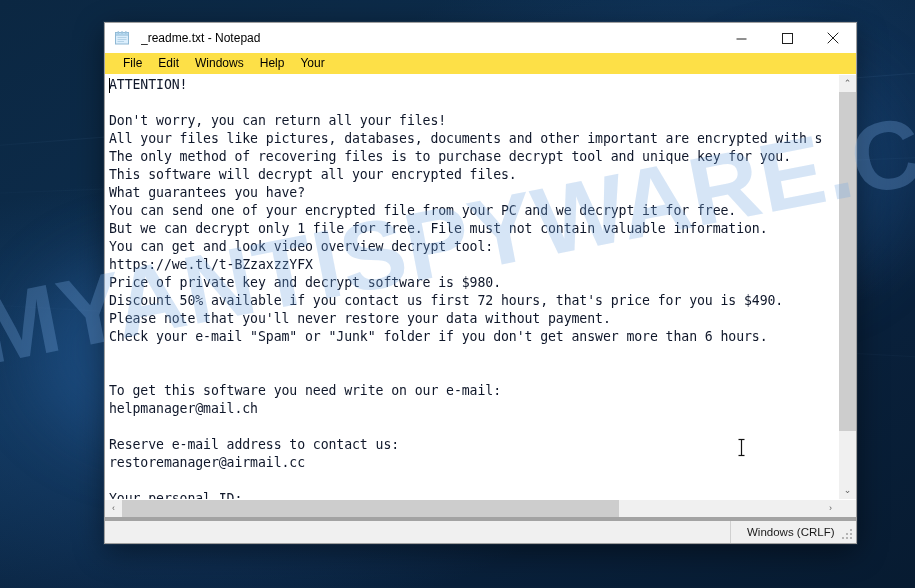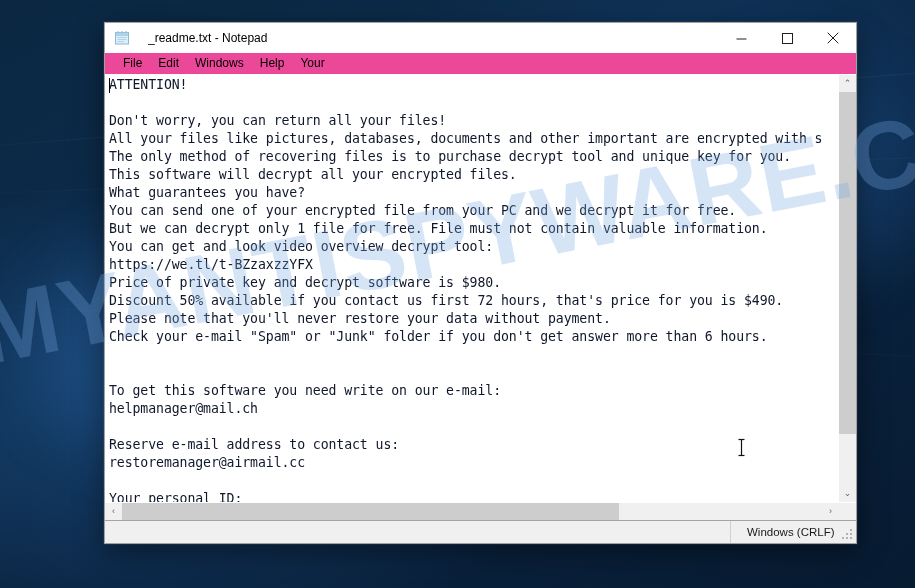--- a/index.html
+++ b/index.html
@@ -89,21 +89,21 @@
     background: #ffffff;
     display: flex;
     align-items: center;
     flex: 0 0 auto;
     position: relative;
   }
   #title-left {
     display: flex;
     align-items: center;
     padding-left: 9px;
-    gap: 18px;
+    gap: 11px;
     flex: 1 1 auto;
     min-width: 0;
   }
   #np-icon {
     width: 16px;
     height: 16px;
     flex: 0 0 auto;
     position: relative;
   }
   #title-text {
@@ -118,21 +118,21 @@
     display: flex;
     align-items: center;
     justify-content: center;
     flex: 0 0 auto;
   }
   .winbtn svg { display: block; }
 
   
   #menubar {
     height: 21px;
-    background: #ec4899;
+    background: #fde047;
     display: flex;
     align-items: center;
     padding-left: 10px;
     flex: 0 0 auto;
   }
   .menu-item {
     font-size: 12px;
     color: #000000;
     padding: 2px 8px 3px 8px;
     white-space: nowrap;
@@ -250,21 +250,21 @@
     width: 17px;
     flex: 0 0 17px;
     background: #f0f0f0;
   }
 
   
   #statusbar {
     height: 22px;
     flex: 0 0 22px;
     background: #f0f0f0;
-    border-top: 1px solid #a3a3a3;
+    border-top: 4px solid #a3a3a3;
     display: flex;
     align-items: center;
     font-size: 11.5px;
     color: #1a1a1a;
     position: relative;
   }
   #status-spacer { flex: 1 1 auto; }
   .status-cell {
     border-left: 1px solid #d0d0d0;
     height: 100%;

